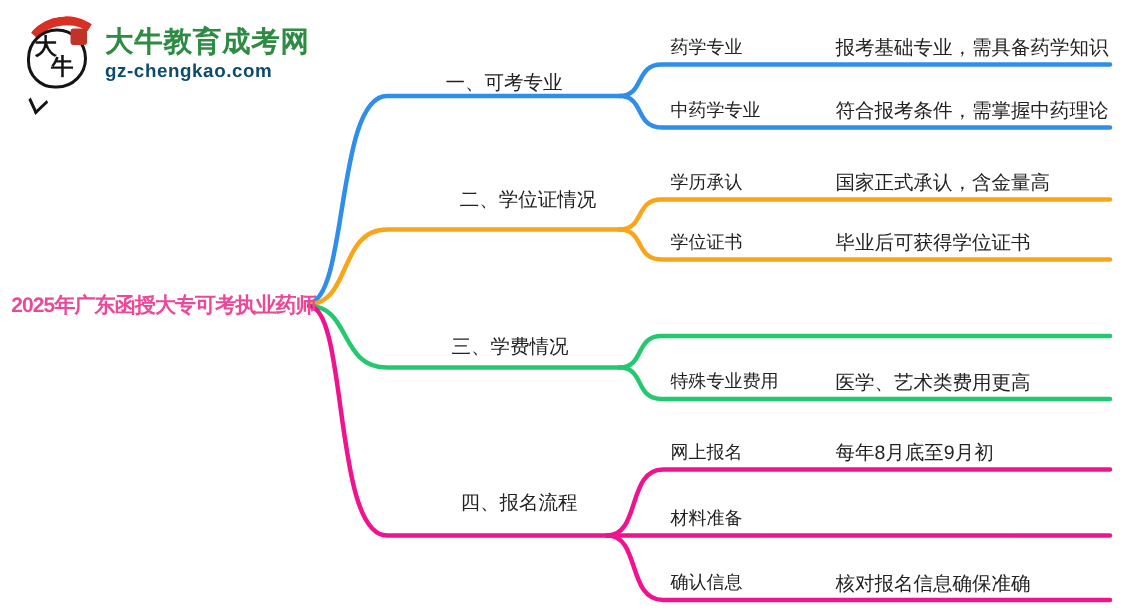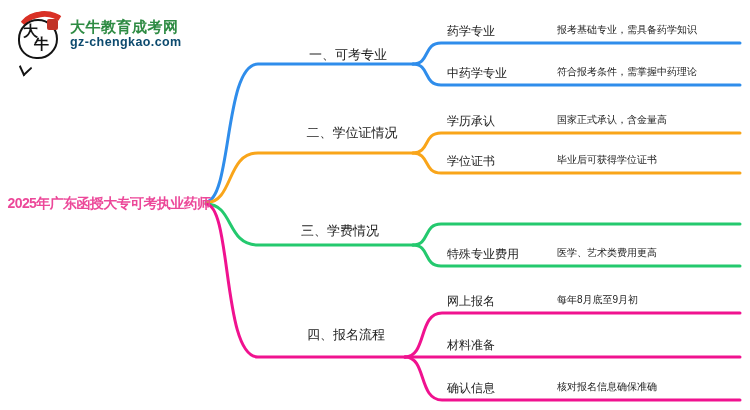--- a/index.html
+++ b/index.html
@@ -27,38 +27,38 @@
   .logo-hanzi-b{position:absolute;left:14px;top:14px;font-size:15px;font-weight:700;color:#141414;}
   .logo-tail{
     position:absolute;left:8px;bottom:-8px;width:9px;height:9px;background:#fff;
     border-right:2.5px solid #141414;border-bottom:2.5px solid #141414;
     transform:rotate(65deg) skew(18deg);
   }
   .logo-seal{
     position:absolute;right:-2px;top:-2px;width:11px;height:11px;background:#c13327;
     border-radius:2px;
   }
-  .logo-name{font-size:15px;font-weight:700;color:#2e8b43;letter-spacing:0.5px;line-height:1.15;margin-top:9px;}
+  .logo-name{font-size:19px;font-weight:700;color:#2e8b43;letter-spacing:0.5px;line-height:1.15;margin-top:9px;}
   .logo-url{font-size:12.5px;font-weight:700;color:#0c4a6e;letter-spacing:0.4px;}
 
   
   .root-title{
     position:absolute;left:3px;top:195px;width:212px;
     font-size:14px;font-weight:700;color:#ec4899;text-align:center;
     letter-spacing:-0.6px;white-space:nowrap;
   }
   .branch-label{
     position:absolute;width:180px;text-align:center;
     font-size:13px;color:#222;white-space:nowrap;font-weight:500;
   }
   .leaf-row{position:absolute;left:444px;width:296px;height:18px;}
   .leaf-label{position:absolute;left:3px;top:0;font-size:12px;color:#222;white-space:nowrap;font-weight:500;}
-  .leaf-desc{position:absolute;left:113px;top:0;font-size:10px;color:#222;white-space:nowrap;font-weight:500;}
+  .leaf-desc{position:absolute;left:113px;top:0;font-size:13px;color:#222;white-space:nowrap;font-weight:500;}
 
-  .b1{top:46px;left:258px;text-align:center;}
+  .b1{top:46px;left:246px;text-align:center;}
   .b2{top:124px;left:262px;}
   .b3{top:222px;left:250px;}
   .b4{top:326px;left:256px;}
 
   .r11{top:23px;}  .r12{top:65px;}
   .r21{top:113px;} .r22{top:153px;}
   .r31{top:204px;} .r32{top:246px;}
   .r41{top:293px;} .r42{top:337px;} .r43{top:380px;}
 </style>
 </head>

